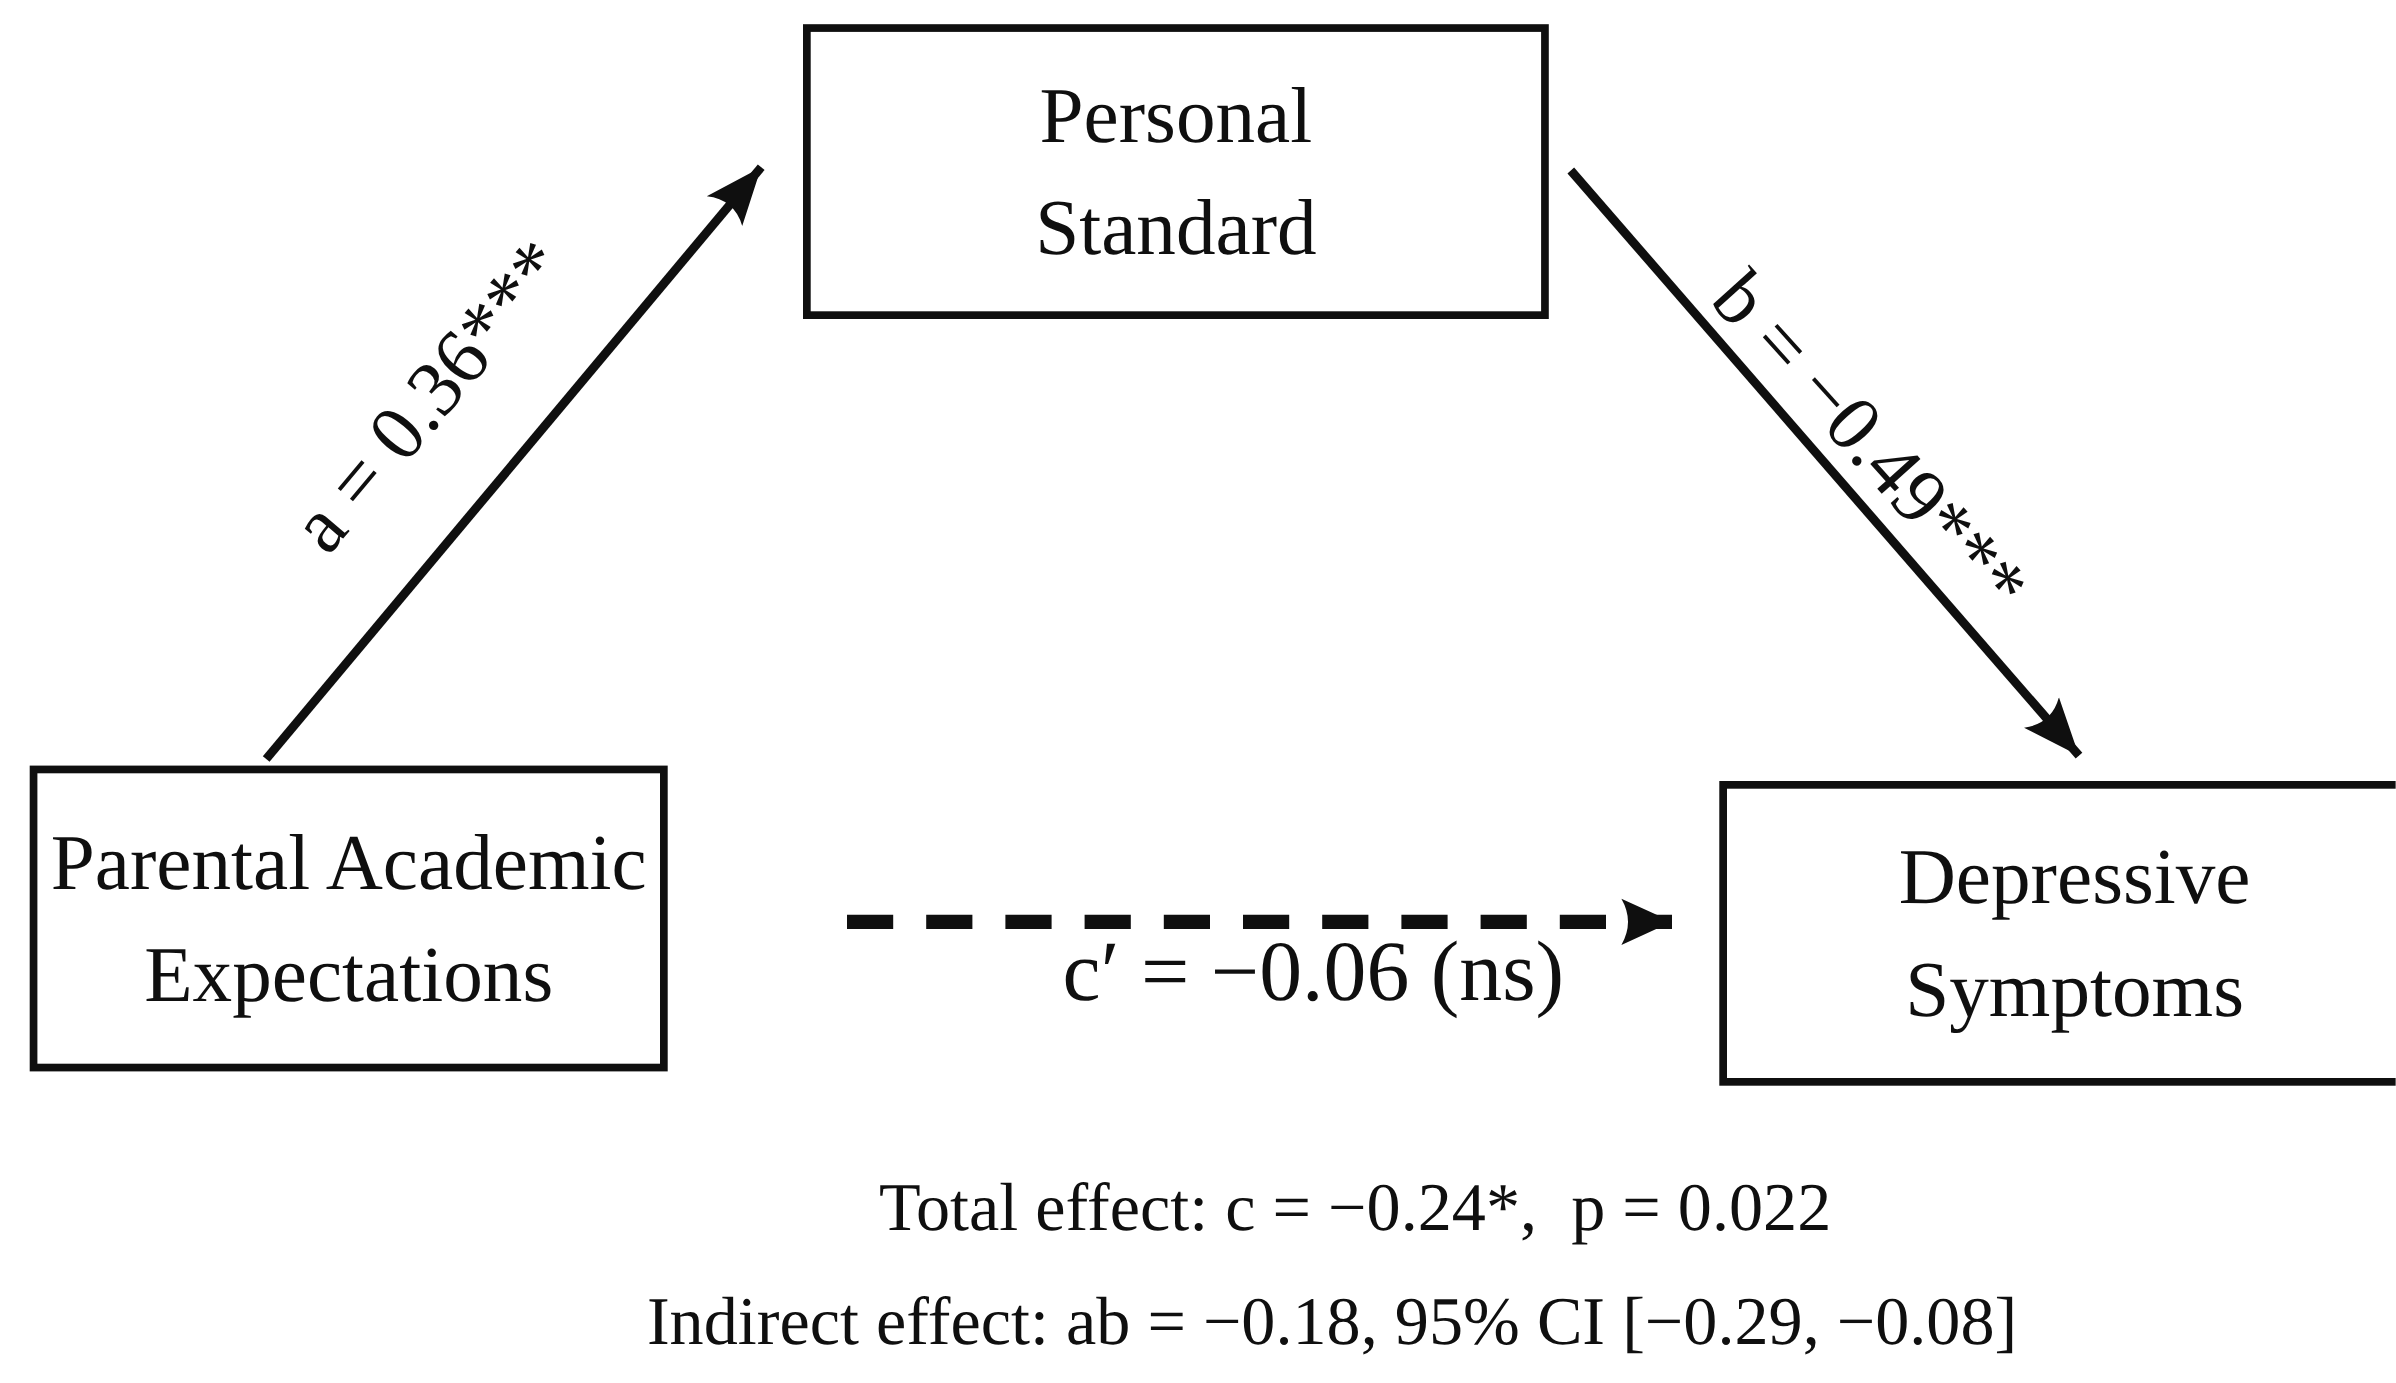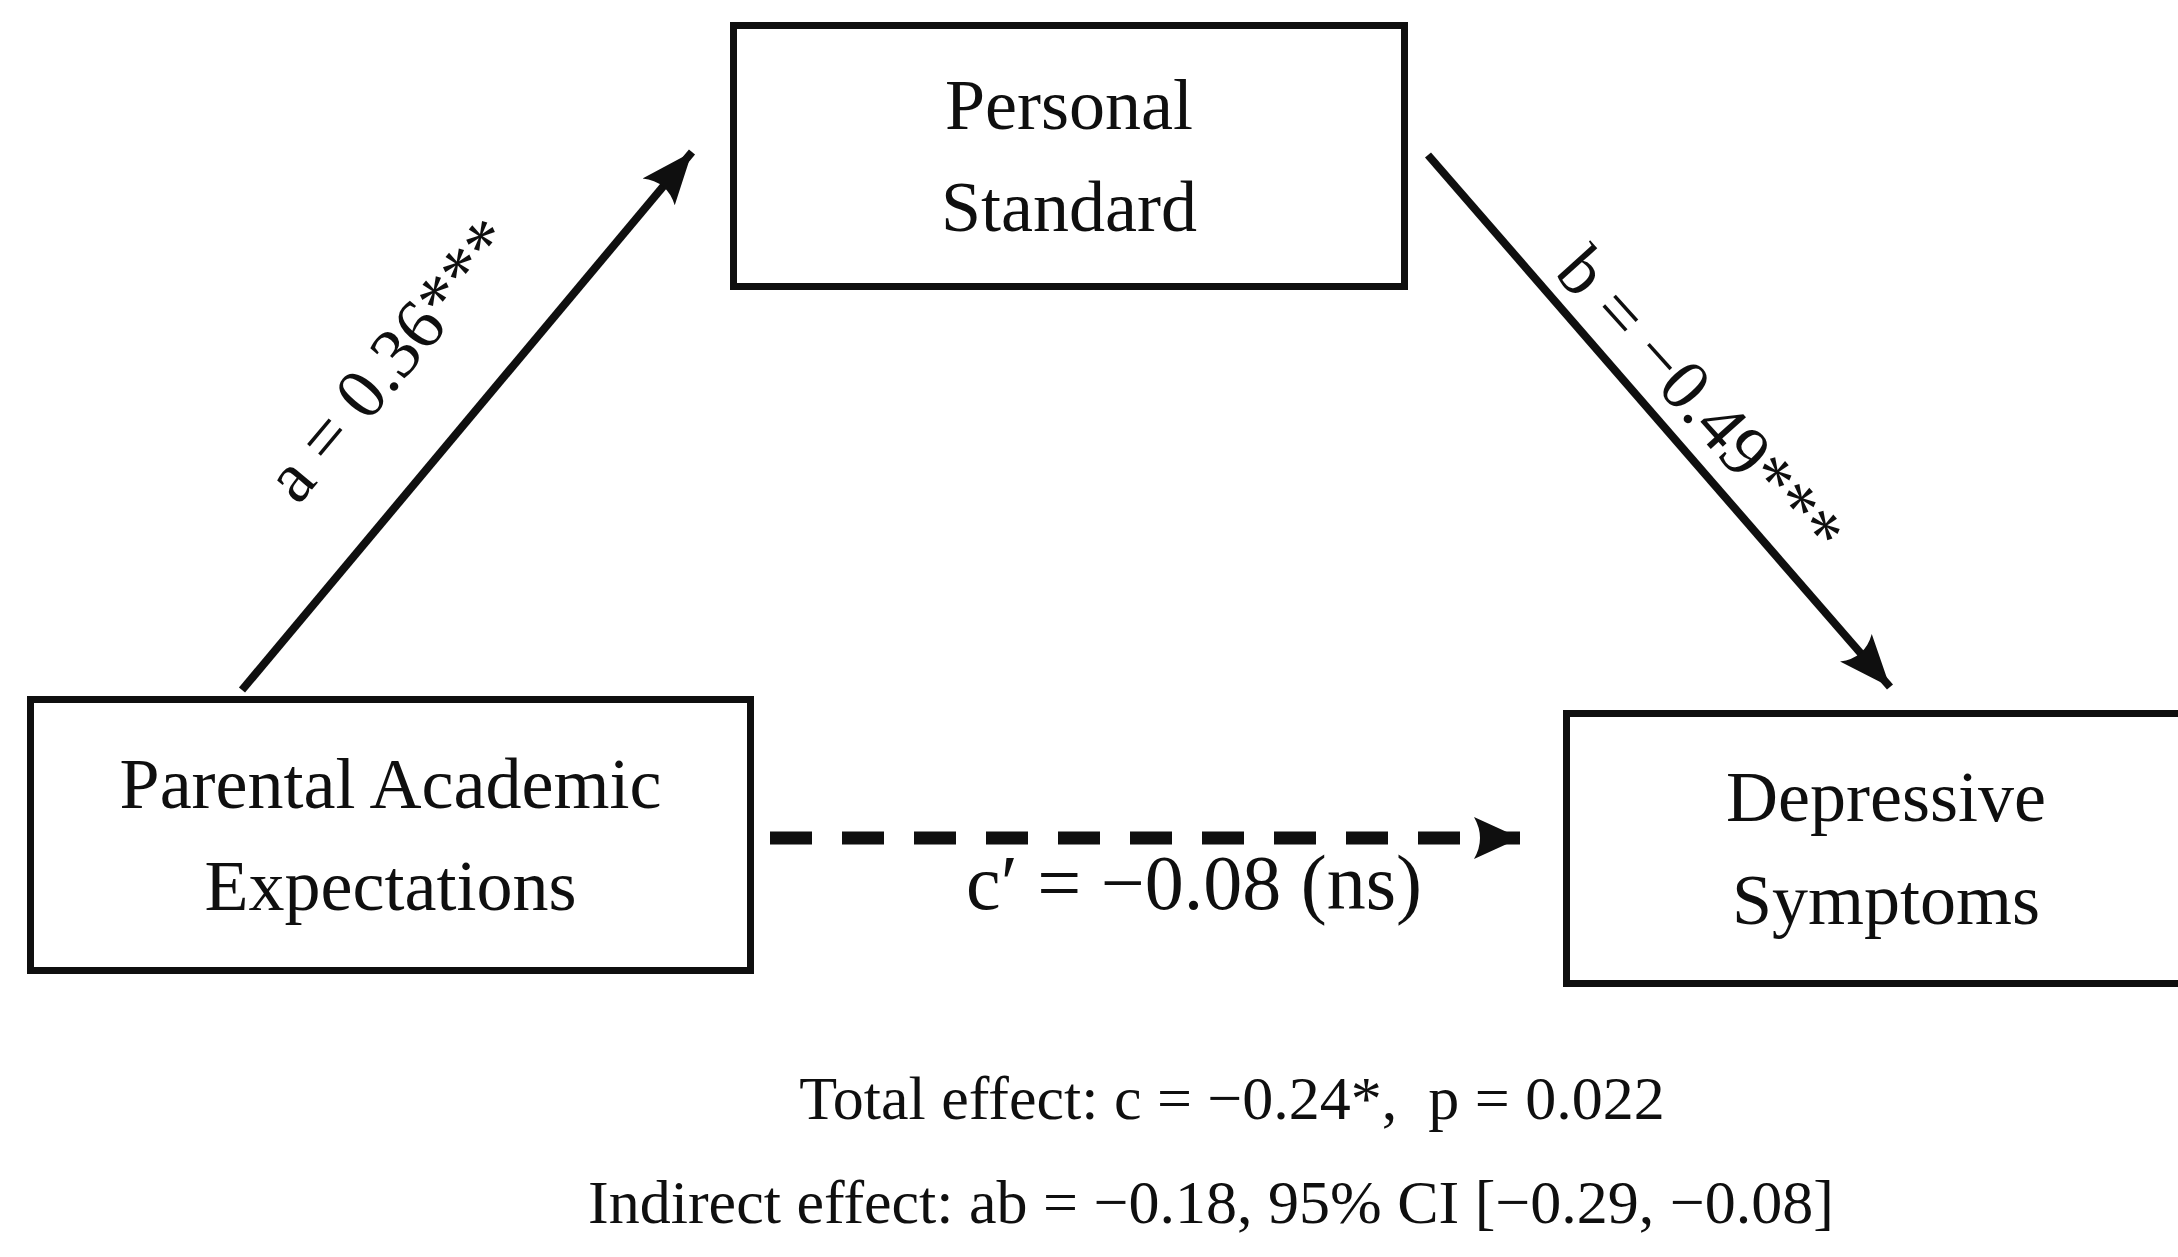--- a/index.html
+++ b/index.html
@@ -22,21 +22,21 @@
     background:#ffffff;
     display:flex;
     align-items:center;
     justify-content:center;
     text-align:center;
     font-size:72px;
     line-height:1.42;
     white-space:pre-line;
   }
   #mediator{left:730px;top:22px;width:678px;height:268px;}
-  #predictor{left:27px;top:696px;width:727px;height:278px;align-items:center;}
+  #predictor{left:27px;top:696px;width:580px;height:278px;align-items:center;}
   #outcome{left:1563px;top:710px;width:646px;height:277px;}
   .plabel{position:absolute;white-space:nowrap;font-size:72px;}
   #label-a{left:390px;top:360px;transform:translate(-50%,-50%) rotate(-50deg);}
   #label-b{left:1700px;top:402px;transform:translate(-50%,-50%) rotate(48deg);}
   #label-c{left:1194px;top:883px;transform:translate(-50%,-50%);font-size:78px;}
   .effect{position:absolute;white-space:nowrap;font-size:62px;line-height:1.15;margin-top:11px;}
   #effect-total{left:1232px;top:1052px;transform:translateX(-50%);}
   #effect-indirect{left:1211px;top:1156px;transform:translateX(-50%);text-align:center;}
 </style>
 </head>
@@ -70,19 +70,19 @@
 
   <div class="node" id="outcome">
     <span>Depressive
 Symptoms</span>
   </div>
 
   <div class="plabel" id="label-a">a = 0.36***</div>
 
   <div class="plabel" id="label-b">b = −0.49***</div>
 
-  <div class="plabel" id="label-c">c′ = −0.08 (ns)</div>
+  <div class="plabel" id="label-c">c′ = −0.06 (ns)</div>
 
   <div class="effect" id="effect-total">Total effect: c = −0.24*, &nbsp;p = 0.022</div>
 
   <div class="effect" id="effect-indirect">Indirect effect: ab = −0.18, 95% CI [−0.29, −0.08]</div>
 
 </div>
 
 </body></html>

